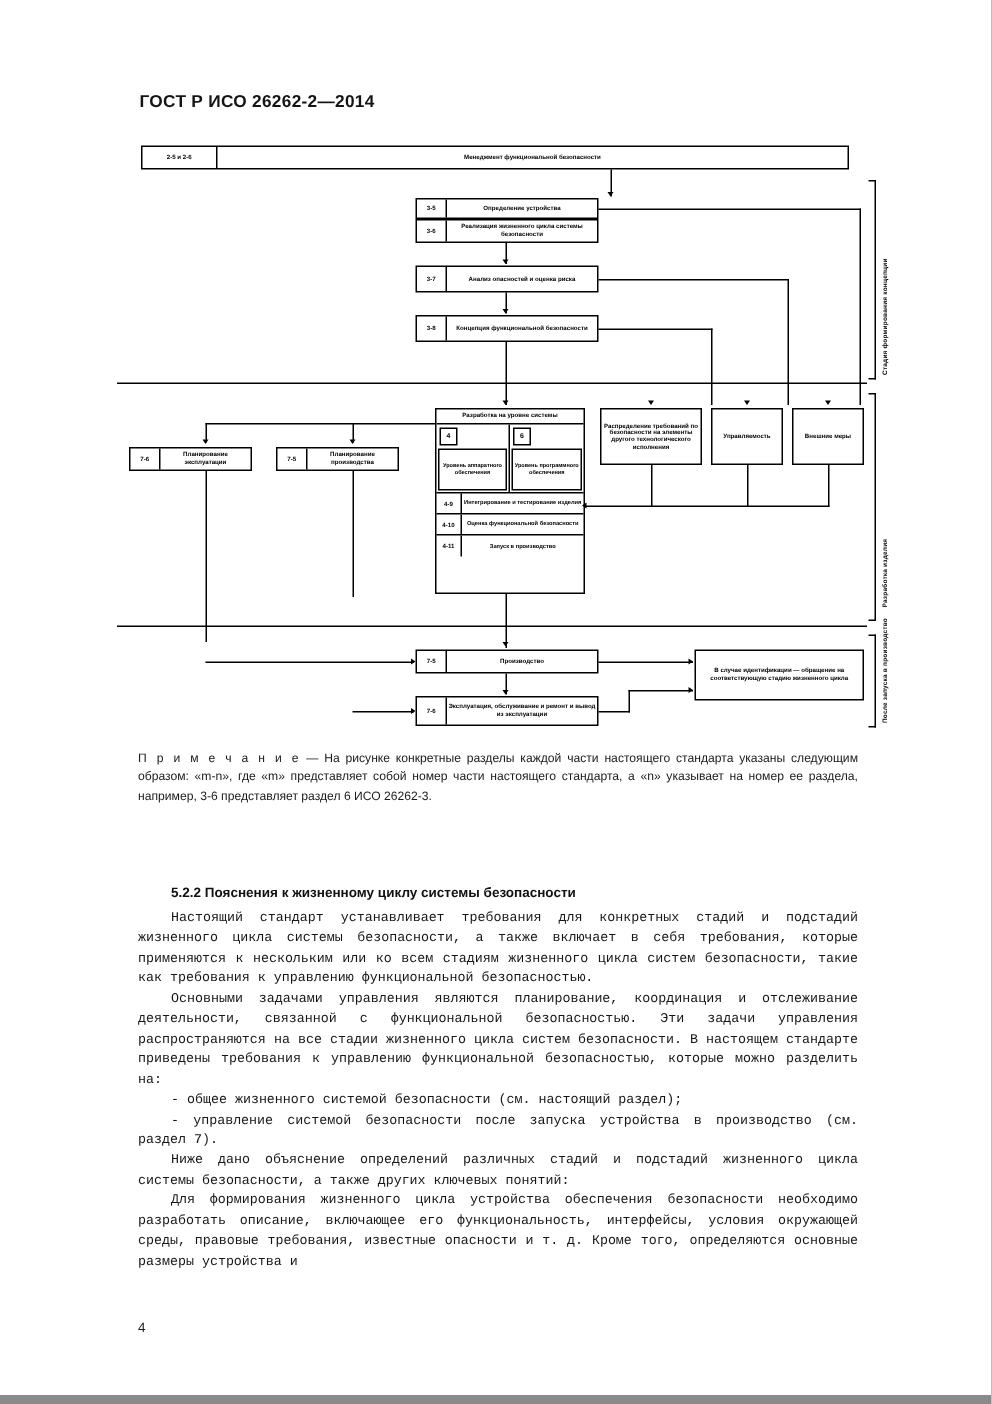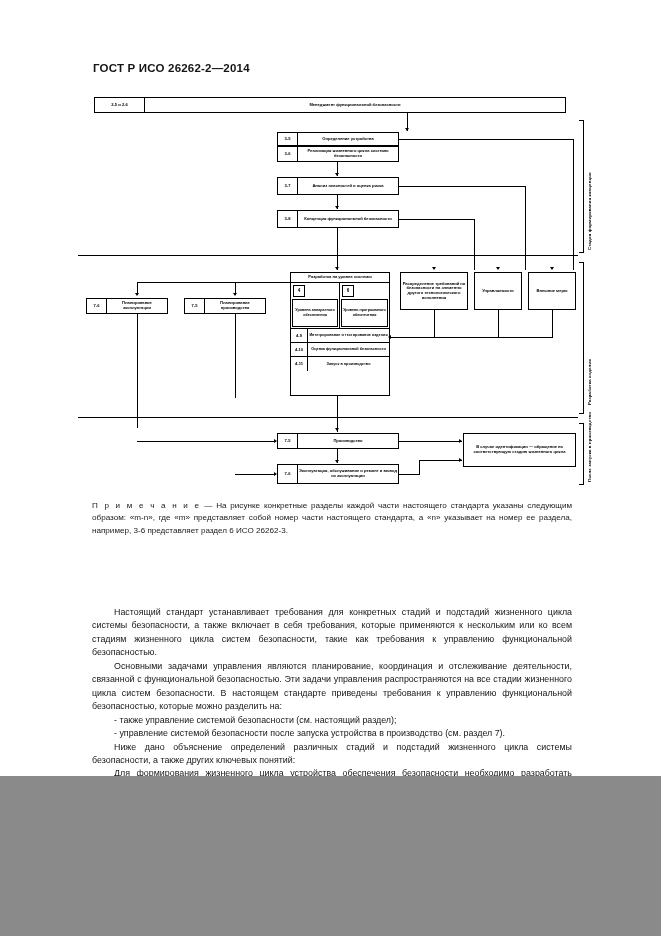--- a/index.html
+++ b/index.html
@@ -7,21 +7,21 @@
     margin: 0;
     padding: 0;
     background: #8a8a8a;
   }
   body {
     font-family: "Liberation Sans", sans-serif;
   }
   .page {
     position: relative;
     width: 661px;
-    height: 776px;
+    height: 930px;
     background: #ffffff;
     overflow: hidden;
     box-sizing: border-box;
   }
   
   .doc-header {
     position: absolute;
     left: 93px;
     top: 62px;
     font-size: 11.5px;
@@ -239,20 +239,21 @@
     top: 606px;
     width: 480px;
     font-size: 8.9px;
     line-height: 13.45px;
     color: #161616;
     text-align: justify;
   }
   .body-text p {
     margin: 0;
     text-indent: 22px;
+    font-family: Liberation Mono, monospace;
   }
   .body-text p.dash { text-indent: 22px; }
   .page-num {
     position: absolute;
     left: 92px;
     top: 880px;
     font-size: 9px;
     color: #1a1a1a;
   }
 </style>
@@ -419,25 +420,26 @@
     <div class="stage-brk" style="left:501px; top:333px; height:62px;"></div>
     <div class="stage-lbl" style="left:509px; top:392px;">После запуска в производство</div>
 
   </div>
 
   <div class="note">
     <span class="nh">П р и м е ч а н и е</span><span> — </span><span>На рисунке конкретные разделы каждой части настоящего стандарта указаны следующим образом: «m-n», где «m» представляет собой номер части настоящего стандарта, а «n» указывает на номер ее раздела, например, 3-6 представляет раздел 6 ИСО 26262-3.</span>
   </div>
 
 
+  <div class="sec-head">5.2.2  Пояснения к жизненному циклу системы безопасности</div>
 
   <div class="body-text">
     <p>Настоящий стандарт устанавливает требования для конкретных стадий и подстадий жизненного цикла системы безопасности, а также включает в себя требования, которые применяются к нескольким или ко всем стадиям жизненного цикла систем безопасности, такие как требования к управлению функциональной безопасностью.</p>
     <p>Основными задачами управления являются планирование, координация и отслеживание деятельности, связанной с функциональной безопасностью. Эти задачи управления распространяются на все стадии жизненного цикла систем безопасности. В настоящем стандарте приведены требования к управлению функциональной безопасностью, которые можно разделить на:</p>
-    <p class="dash">-  также управление системой безопасности (см. настоящий раздел);</p>
+    <p class="dash">-  общее жизненного системой безопасности (см. настоящий раздел);</p>
     <p class="dash">-  управление системой безопасности после запуска устройства в производство (см. раздел 7).</p>
     <p>Ниже дано объяснение определений различных стадий и подстадий жизненного цикла системы безопасности, а также других ключевых понятий:</p>
     <p>Для формирования жизненного цикла устройства обеспечения безопасности необходимо разработать описание, включающее его функциональность, интерфейсы, условия окружающей среды, правовые требования, известные опасности и т. д. Кроме того, определяются основные размеры устройства и</p>
   </div>
 
   <div class="page-num">4</div>
 
 </div>
 
 </body></html>

